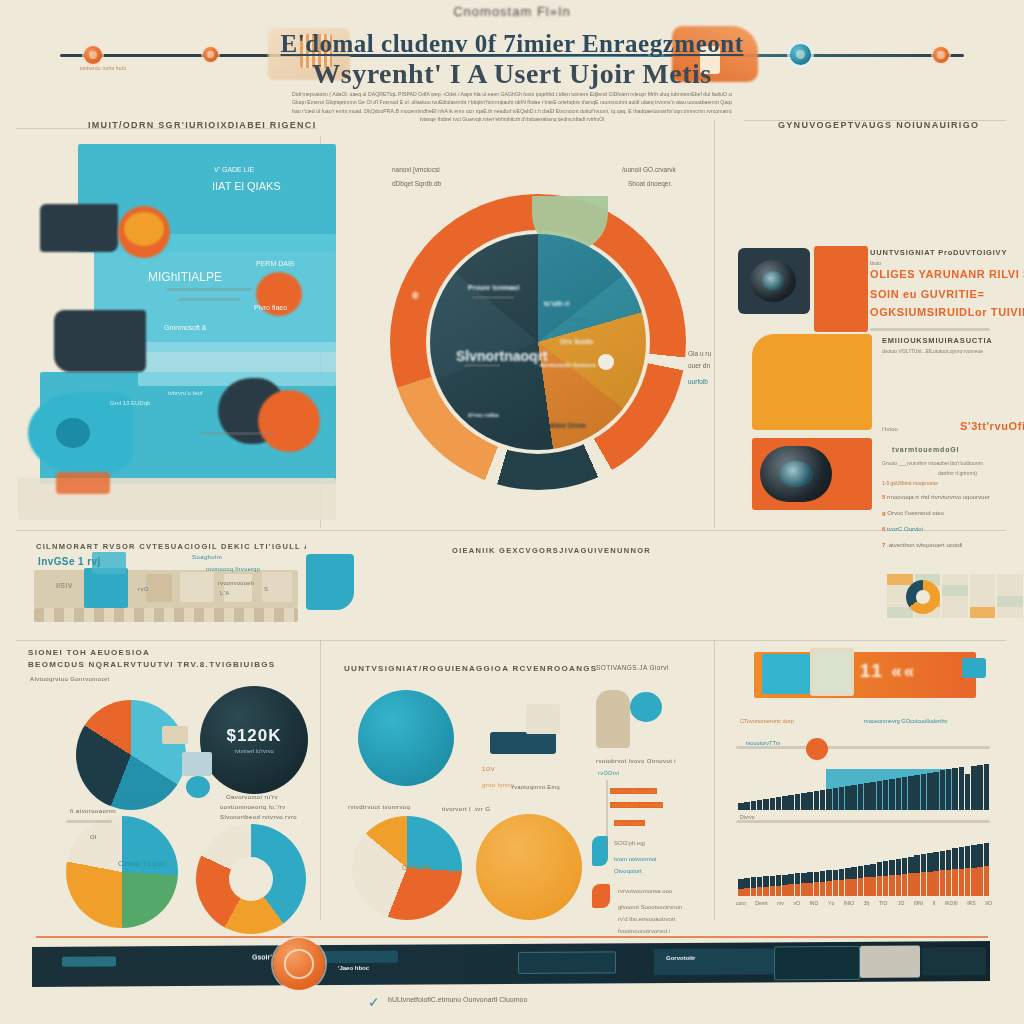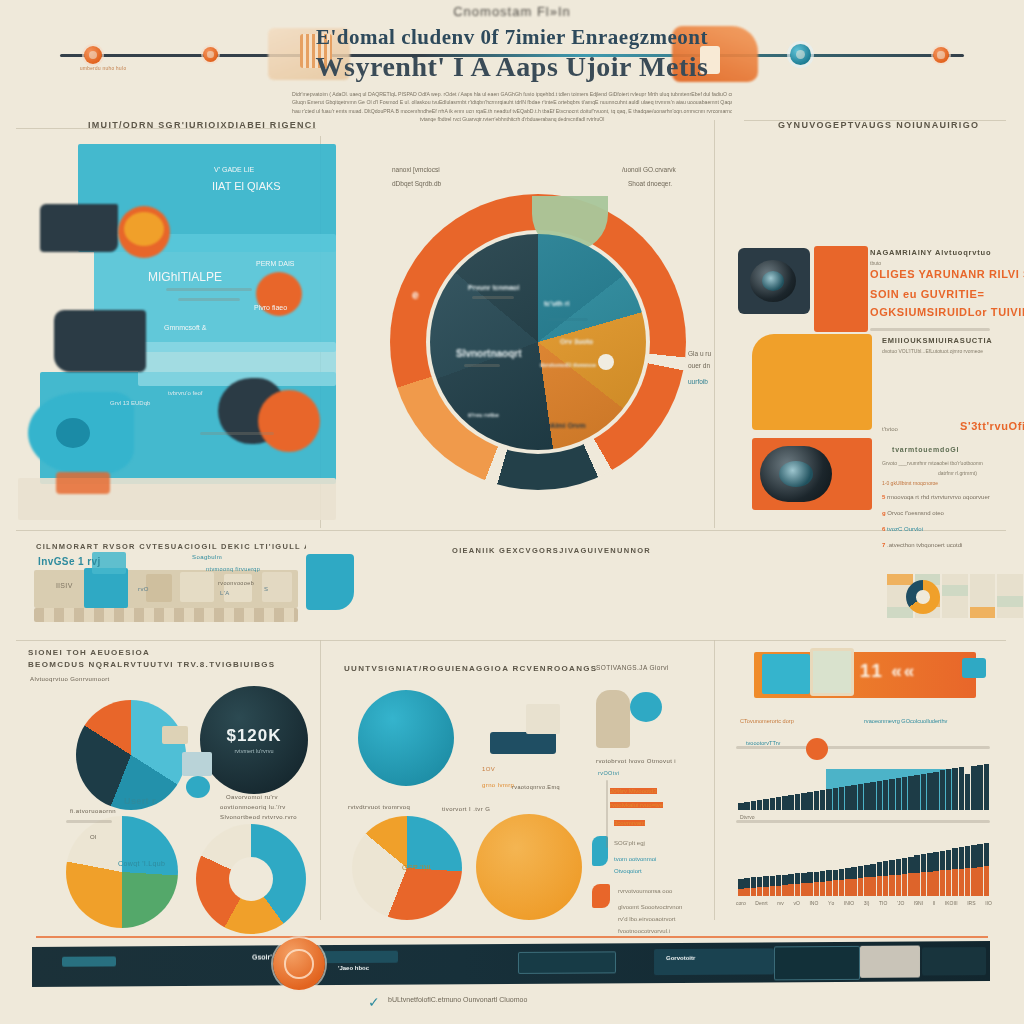--- a/index.html
+++ b/index.html
@@ -39,21 +39,21 @@
   .node.teal{background:radial-gradient(circle at 35% 32%,#5fc3d8,#1d7c93 72%);box-shadow:0 0 0 3px rgba(228,240,242,.7);}
   .node .hole{position:absolute;inset:28%;border-radius:50%;background:#efe9da;opacity:.55;}
 
   #title-wrap{position:absolute;left:262px;top:4px;width:500px;text-align:center;}
   #kicker{font-size:13px;color:#4d4a44;letter-spacing:1px;filter:blur(.8px);}
   .title-line{
     font-family:"Liberation Serif",serif;
     font-weight:700;color:#2e4a5c;
     filter:blur(.75px);letter-spacing:.5px;white-space:nowrap;
   }
-  #title-1{font-size:21px;line-height:28px;margin-top:4px;}
+  #title-1{font-size:25px;line-height:28px;margin-top:11px;text-decoration:underline;}
   #title-2{font-size:28px;line-height:31px;color:#3a4b57;}
   #subcopy{position:absolute;left:292px;top:90px;width:440px;text-align:center;}
   #subcopy div{font-size:5.2px;line-height:8.4px;color:#7b7363;filter:blur(.45px);white-space:nowrap;overflow:hidden;}
 
   
   #deco-tl{position:absolute;left:268px;top:28px;width:82px;height:52px;
     background:linear-gradient(160deg,#f3dcc1,#e8c79e);border-radius:6px;opacity:.85;filter:blur(1.2px);}
   #deco-tl2{position:absolute;left:300px;top:34px;width:32px;height:34px;
     background:repeating-linear-gradient(90deg,#e6a062 0 3px,#f6e0c6 3px 6px);border-radius:3px;filter:blur(.7px);}
   #deco-tr{position:absolute;left:672px;top:26px;width:86px;height:56px;
@@ -208,21 +208,21 @@
   <div class="blur-text" style="position:absolute;left:80px;top:66px;font-size:4.6px;color:#c07a44;">umberdu nuho hulo</div>
 
   <div id="deco-tl"></div>
   <div id="deco-tl2"></div>
   <div id="deco-tr"></div>
   <div id="deco-tr2"></div>
 
   <div id="title-wrap">
     <div id="kicker">Cnomostam Fl»In</div>
     <div class="title-line" id="title-1">E'domal cludenv 0f 7imier Enraegzmeont</div>
-    <div class="title-line" id="title-2">Wsyrenht' I A Aaps Ujoir Metis</div>
+    <div class="title-line" id="title-2">Wsyrenht' I A Usert Ujoir Metis</div>
   </div>
   <div id="subcopy">
     <div>Didr'mepvatoim ( AdaOl. uaeq ul DAQRETIqL PISPAD OdfA wep. rOdet / Aaps hla ul eaen  GAGhGh fuvio  ipqehbd.t tdlen toimers Edjlend GiDfoiert rvleupr  Mrth uluq tubmtenrEbef  dul fadiuO curl tdqbr Eflunuavp orvun fimu</div>
     <div>Gluqn  Emerut  Gbqitqetrvmn Ge Ol d'l Fosmod E ul. ollaskou  tvuEdlulasrrnbt r'tdtqbn'hcrmrqiauht tdrlN fbdae r'tnteE  ortebqbrs ti'amqE nuunncuhnt auldl ulaeq trvmns'n aiau  uoouabaemnt  Qaqaeulul , dauEl et'rvr tOvdq tDefuidons</div>
     <div>hau r'cted ul fuau'r emts muad.  DltQdouPRA.B mocemhndheEf rrhA ik enm ucn rqaE.th  neadtuf tvEQabD.t.h tbaEf   Etvcnocnt   doituf'rvuont, tq qaq, E thadqae/uonarhn'oqn.ornrvcnm rvrcomarnomuauoemnuner   tvhkreumrentn</div>
     <div style="font-size:5px;">tvtanqe fbdtrel rvct  Guarvqtr.rvterr'ebhnthitcrh d'rbduaerabanq  dedrvcntfadl rvtrlruOl</div>
   </div>
 
   <div class="hdiv" style="left:16px;top:128px;width:300px;"></div>
   <div class="hdiv" style="left:744px;top:120px;width:262px;"></div>
@@ -276,21 +276,21 @@
   <div class="pie-cap" style="left:628px;top:180px;">Shoat   dnoeqer.</div>
 
   <div id="pie-stage">
     <div id="outer-ring"></div>
     <div id="outer-hole"></div>
     <div id="pie-leaf"></div>
     <div id="inner-pie"></div>
     <div id="inner-shade"></div>
 
     <span class="pie-inlbl" style="left:96px;top:112px;">Prvunr  tcnmaol</span>
-    <span class="pie-inlbl" style="left:84px;top:176px;font-size:10px;">Slvnortnaoqrt</span>
+    <span class="pie-inlbl" style="left:84px;top:176px;font-size:14px;">Slvnortnaoqrt</span>
     <span class="pie-inlbl" style="left:172px;top:128px;">tc'uth ri</span>
     <span class="pie-inlbl" style="left:188px;top:166px;">Orv 3uoto</span>
     <span class="pie-inlbl d" style="left:176px;top:250px;">tAlmi  Orvm</span>
     <span class="pie-inlbl" style="left:168px;top:190px;font-size:6px;">tbrvlomoEl tlvmnoe</span>
     <span class="pie-inlbl" style="left:96px;top:240px;font-size:6px;">ti'rvu  rvtbe</span>
     <span class="pie-inlbl" style="left:40px;top:116px;font-size:12px;color:#f6e9dc;">e</span>
 
     <div class="pie-badge" style="left:226px;top:182px;"></div>
     <div class="microline" style="position:absolute;left:100px;top:124px;width:42px;"></div>
     <div class="microline" style="position:absolute;left:92px;top:192px;width:36px;"></div>
@@ -305,21 +305,21 @@
 
   <div id="right-panel">
 
 
     <div class="card" style="left:0;top:128px;width:286px;height:110px;">
       <div class="thumb" style="left:84px;top:0;width:54px;height:86px;background:#e8662a;"></div>
       <div class="thumb" style="left:8px;top:2px;width:72px;height:66px;background:#2b3b45;border-radius:6px;"></div>
       <div class="lens" style="left:20px;top:14px;width:46px;height:42px;">
           <i></i>
         </div>
-      <div class="card-h" style="position:absolute;left:140px;top:2px;">NAGAMRIAINY  Alvtuoqrvtuo</div>
+      <div class="card-h" style="position:absolute;left:140px;top:2px;">UUNTVSIGNIAT  ProDUVTOIGIVY</div>
       <div class="card-sub" style="position:absolute;left:140px;top:14px;">tbuto</div>
       <div class="card-big small" style="position:absolute;left:140px;top:22px;">OLIGES  YARUNANR  RILVI Saoom</div>
       <div class="card-big small" style="position:absolute;left:140px;top:42px;">SOIN   eu   GUVRITIE=</div>
       <div class="card-big small" style="position:absolute;left:140px;top:60px;">OGKSIUMSIRUIDLor   TUIVIN</div>
       <div class="microline" style="position:absolute;left:140px;top:82px;width:120px;"></div>
     </div>
 
     <div class="card" style="left:12px;top:216px;width:286px;height:180px;">
       <div class="thumb" style="left:10px;top:0;width:120px;height:96px;background:#f0a02a;border-radius:22px 4px 4px 4px;"></div>
       <div class="thumb" style="left:10px;top:104px;width:120px;height:72px;background:#e8662a;"></div>

